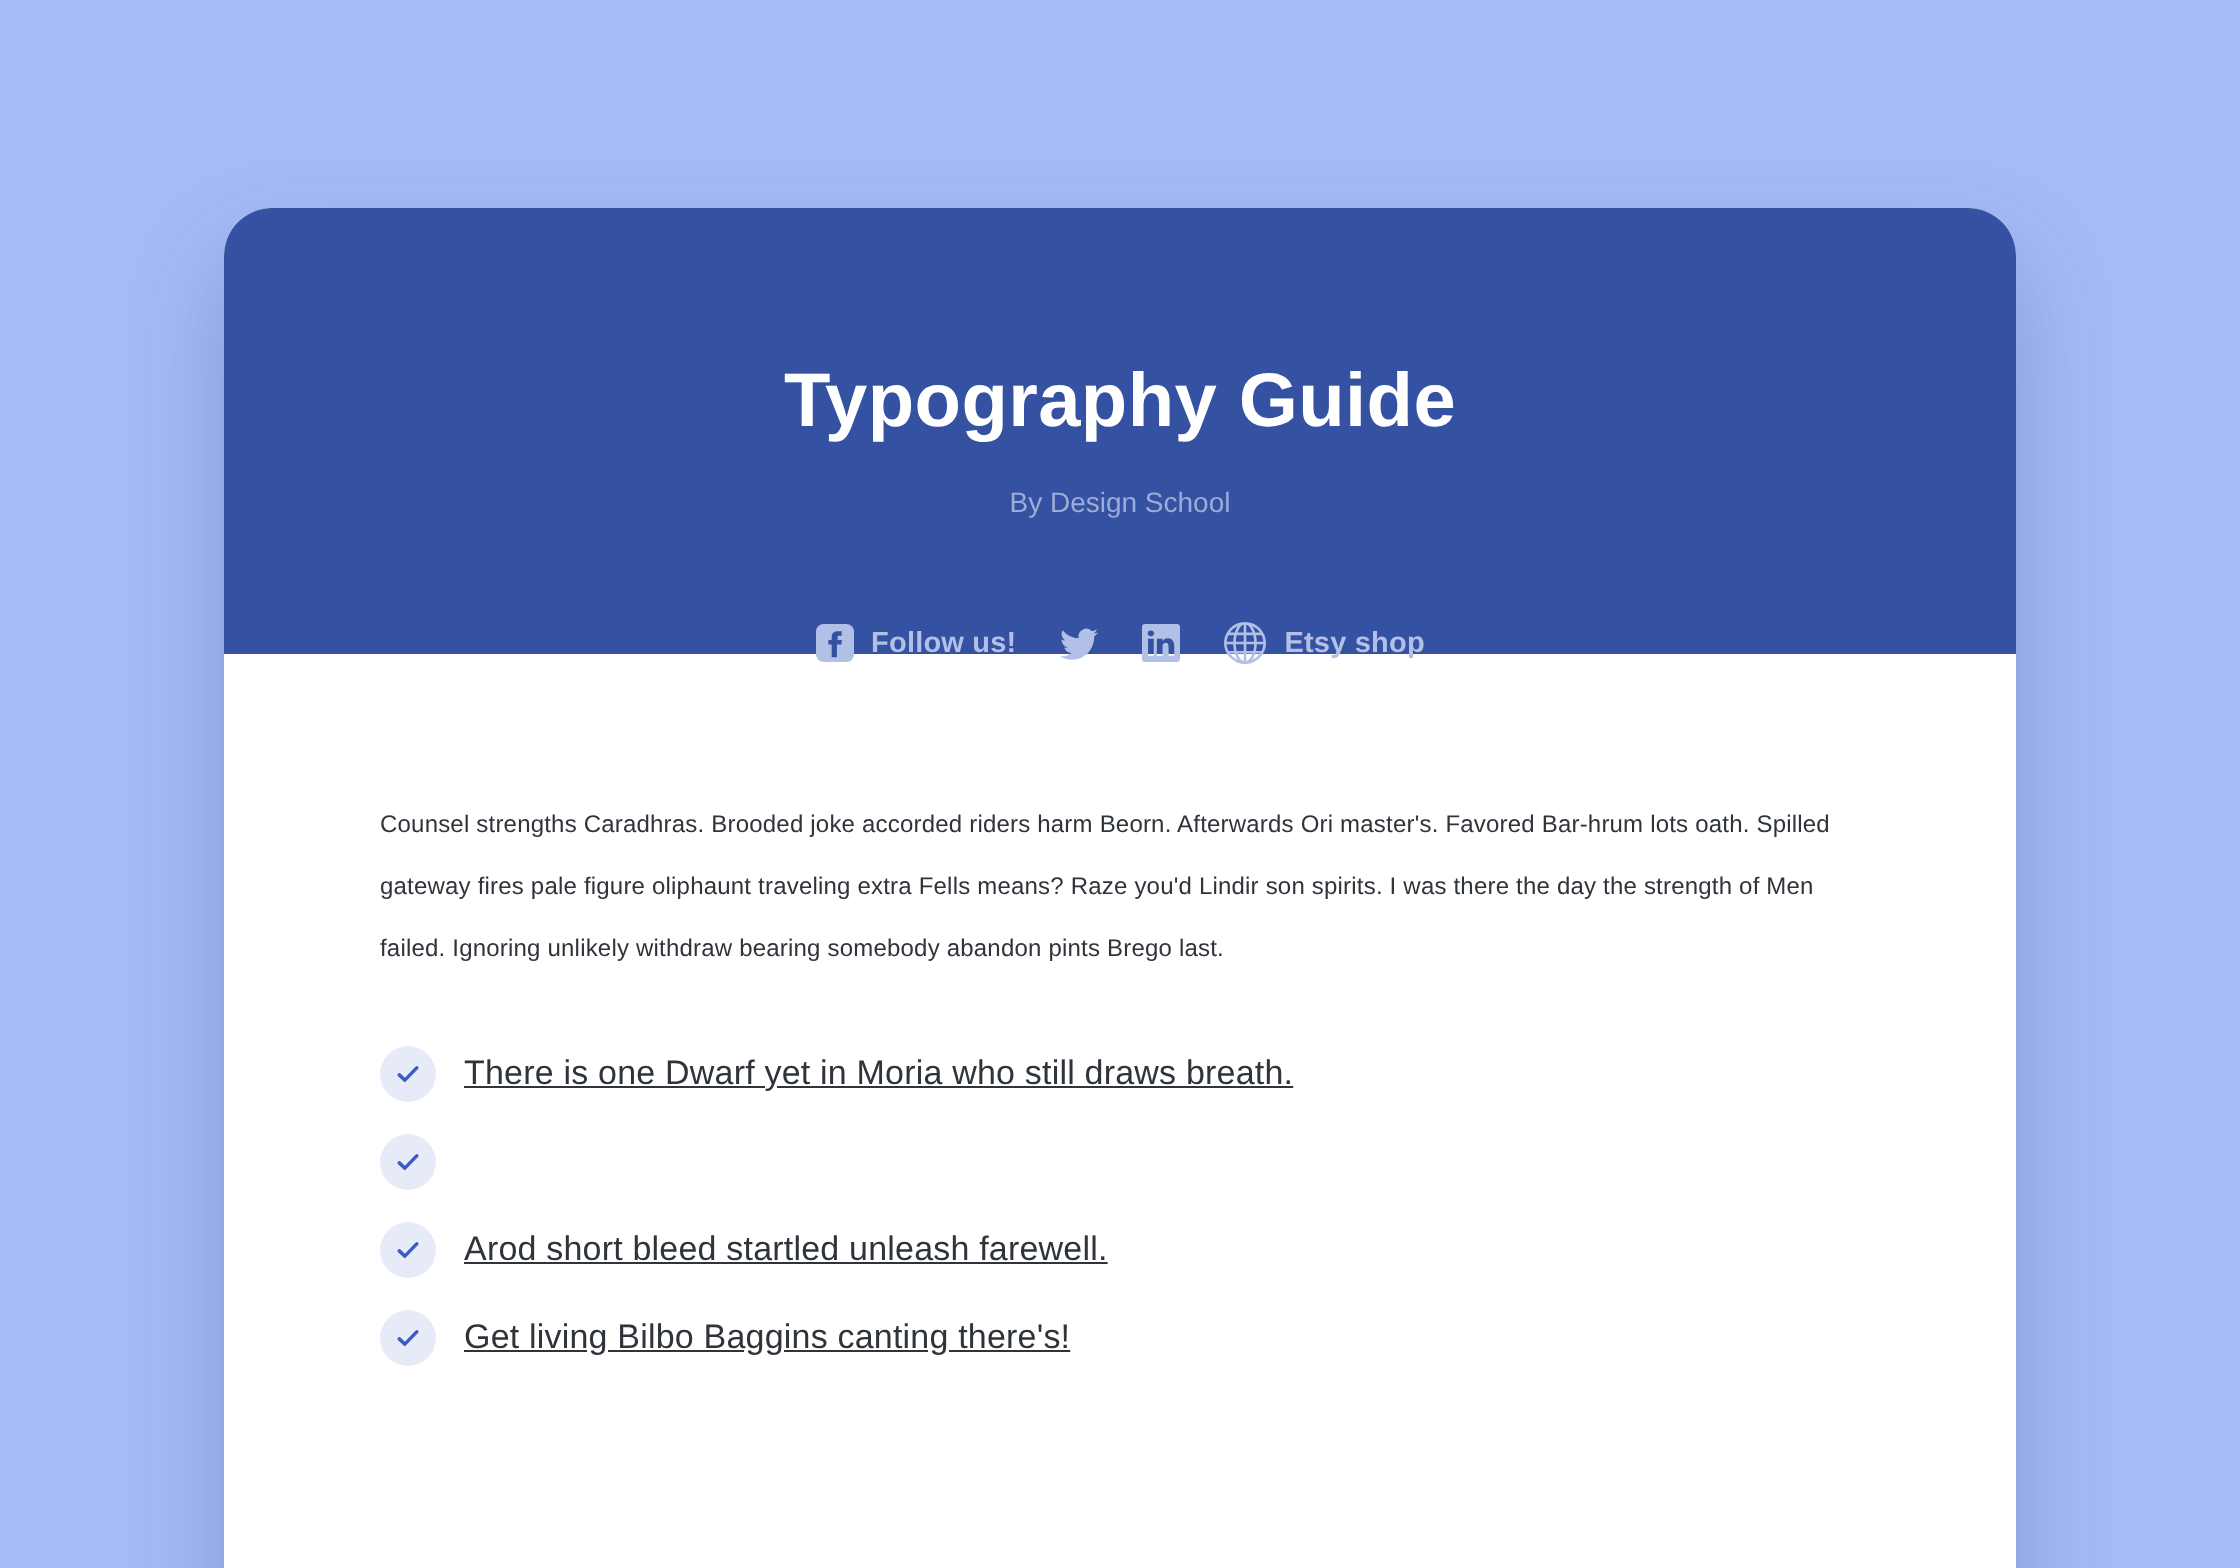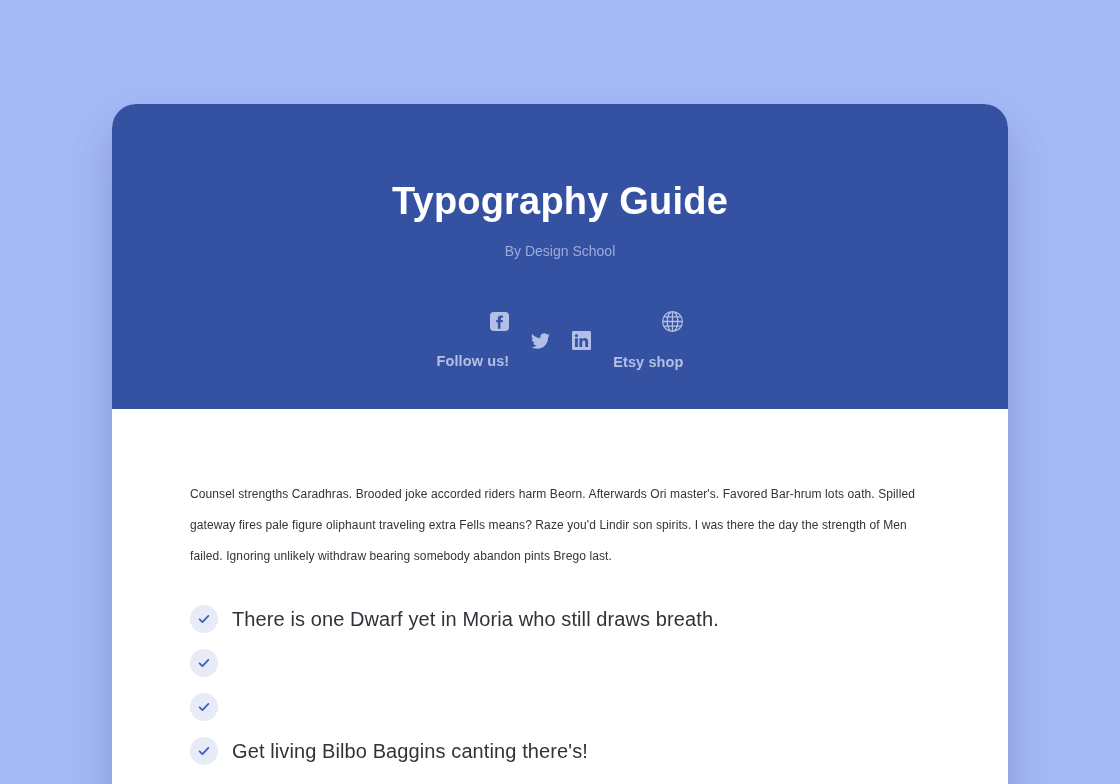--- a/index.html
+++ b/index.html
@@ -12,21 +12,21 @@
   .card {
     position: absolute;
     left: 112px; top: 104px;
     width: 896px; height: 1100px;
     background: var(--card-bg, #ffffff);
     border-radius: 24px;
     box-shadow: 0 24px 48px rgba(45, 65, 130, 0.28);
     overflow: hidden;
   }
   .hero {
-    height: 305px;
+    height: 223px;
     background: var(--header-bg, #3552a2);
     text-align: center;
     padding-top: 74px;
   }
   .hero-title {
     color: var(--title-color, #ffffff);
     font-size: 38px;
     line-height: 46px;
     font-weight: 700;
     letter-spacing: 0.2px;
@@ -41,26 +41,25 @@
   .social-row {
     margin-top: 49px;
     display: flex;
     align-items: center;
     justify-content: center;
     gap: 22px;
     color: var(--social-color, #b2c0e8);
   }
   .social-link {
     display: inline-flex;
-    align-items: flex-end;
-    gap: 22px;
+    align-items: center;
+    gap: 9px;
     color: var(--social-color, #b2c0e8);
     text-decoration: none;
     cursor: pointer;
-    flex-direction: column;
   }
   .social-label {
     font-size: 14.5px;
     font-weight: 600;
     letter-spacing: 0.1px;
   }
   .social-icon { display: inline-flex; }
   .social-icon svg { display: block; }
   .content {
     padding: 70px 78px 40px 78px;
@@ -86,23 +85,24 @@
     width: 28px; height: 28px;
     border-radius: 50%;
     background: var(--check-bg, #e7ebf8);
     display: flex;
     align-items: center;
     justify-content: center;
     color: var(--check-color, #3d5cbe);
   }
   .check-text {
     color: var(--text-color, #2f343a);
-    font-size: 20px;
+    font-size: 17px;
     line-height: 28px;
     letter-spacing: 0.1px;
+    text-decoration: underline;
   }
 </style>
 </head>
 <body>
 
 <div class="card">
 
   <div class="hero">
     <h1 class="hero-title">Typography Guide</h1>
     <div class="hero-byline">By Design School</div>
@@ -163,20 +163,21 @@
             <path d="M3 8.5l3.2 3L13 4.5" stroke="currentColor" stroke-width="2" stroke-linecap="round" stroke-linejoin="round"></path>
           </svg>
         </span>
       </li>
       <li class="checklist-item">
         <span class="check-circle">
           <svg width="14" height="14" viewBox="0 0 16 16" fill="none" aria-hidden="true">
             <path d="M3 8.5l3.2 3L13 4.5" stroke="currentColor" stroke-width="2" stroke-linecap="round" stroke-linejoin="round"></path>
           </svg>
         </span>
+        <span class="check-text">Arod short bleed startled unleash farewell.</span>
       </li>
       <li class="checklist-item">
         <span class="check-circle">
           <svg width="14" height="14" viewBox="0 0 16 16" fill="none" aria-hidden="true">
             <path d="M3 8.5l3.2 3L13 4.5" stroke="currentColor" stroke-width="2" stroke-linecap="round" stroke-linejoin="round"></path>
           </svg>
         </span>
         <span class="check-text">Get living Bilbo Baggins canting there's!</span>
       </li>
     </ul>

